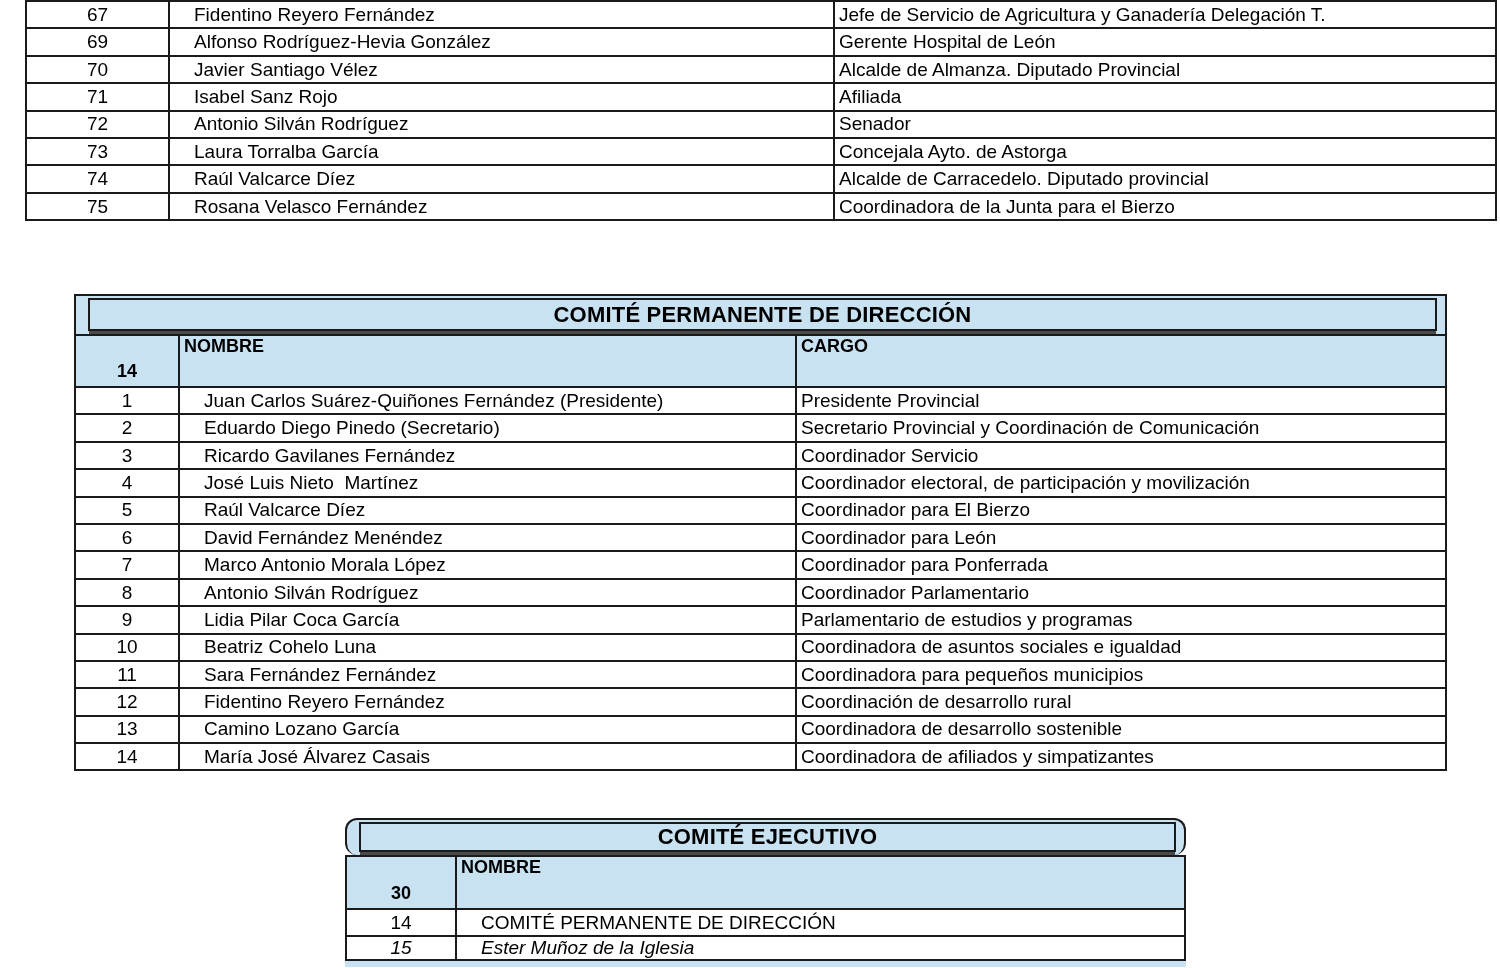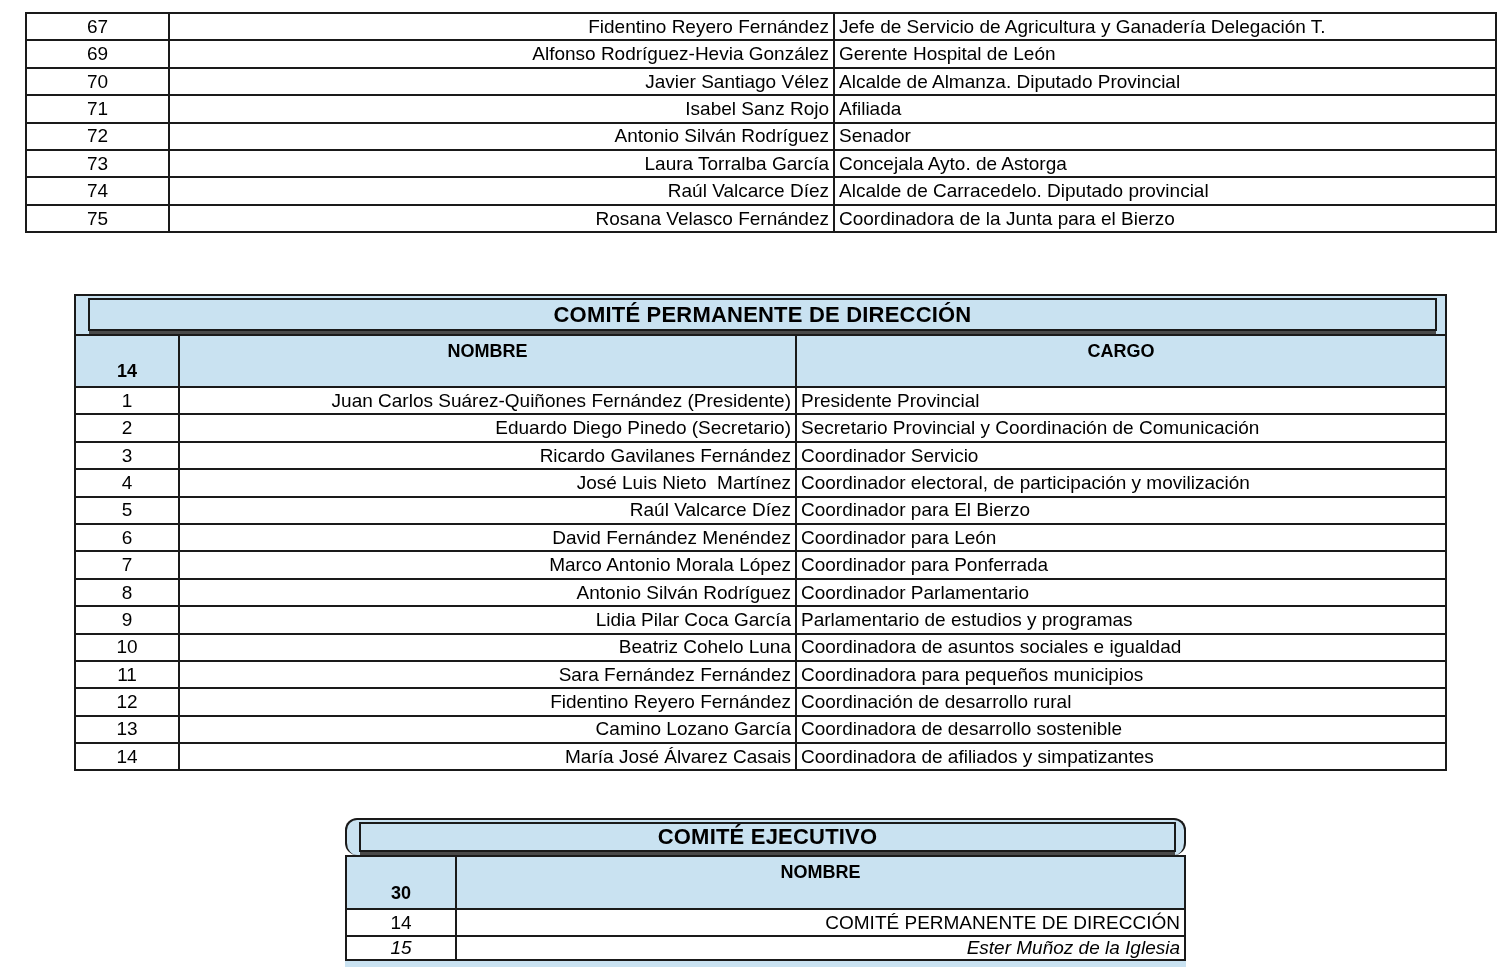--- a/index.html
+++ b/index.html
@@ -17,50 +17,49 @@
   }
   .abs{position:absolute;}
   table{border-collapse:collapse;table-layout:fixed;width:100%;}
   td{
     border:2px solid var(--line);
     padding:0 4px;overflow:hidden;white-space:nowrap;
     font-size:19px;line-height:1.15;vertical-align:middle;
   }
   .row-data{height:27.4px;}
   .c-num{text-align:center;}
-  .c-name{text-align:right;padding-left:12px;white-space:pre;}
+  .c-name{text-align:left;padding-left:24px;white-space:pre;}
   .c-cargo{}
   
   .band{
     position:relative;background:var(--fill);
     border:2px solid var(--line);border-bottom:none;
   }
   .titlebox{
     position:absolute;top:2px;bottom:3px;left:12px;right:8px;
     background:var(--fill);border:2px solid var(--line);
     box-shadow:0 4px 0 -1px #4a4a4a;
     display:flex;align-items:center;justify-content:center;
     font-weight:bold;font-size:22px;letter-spacing:.2px;
   }
   .hdr td{background:var(--fill);}
   .hdr .h-label{
-    vertical-align:top;text-align:center;font-weight:bold;font-size:18px;
-    padding-top:5px;
+    vertical-align:top;font-weight:bold;font-size:18px;
     margin-top:36px;
   }
   .hdr .h-count{
     vertical-align:bottom;text-align:center;font-weight:bold;font-size:18px;
     padding-bottom:4px;
   }
   .sliver{background:var(--fill);}
 </style>
 </head>
 <body style="background: rgb(255, 255, 255);">
 
-<div class="abs" style="left:25px;top:12px;width:1472px;">
+<div class="abs" style="left:25px;top:0px;width:1472px;">
   <table>
     <colgroup>
         <col style="width:143px">
         <col style="width:665px">
         <col>
       </colgroup>
     <tbody>
 
         <tr class="row-data">
           <td class="c-num">67</td>

